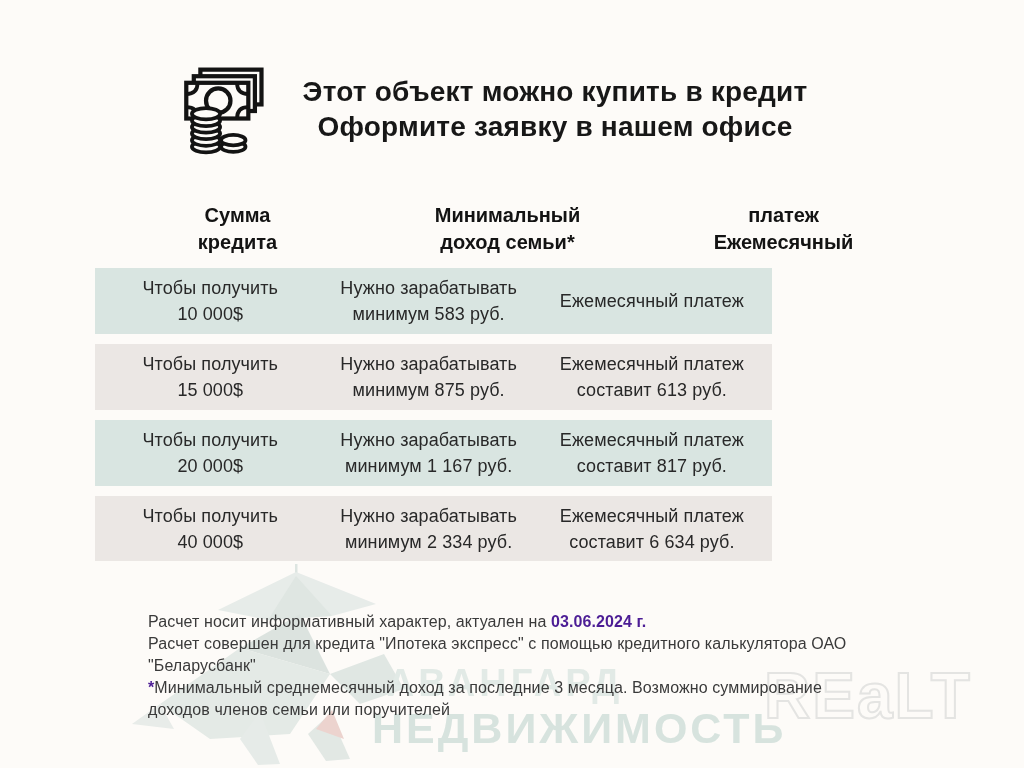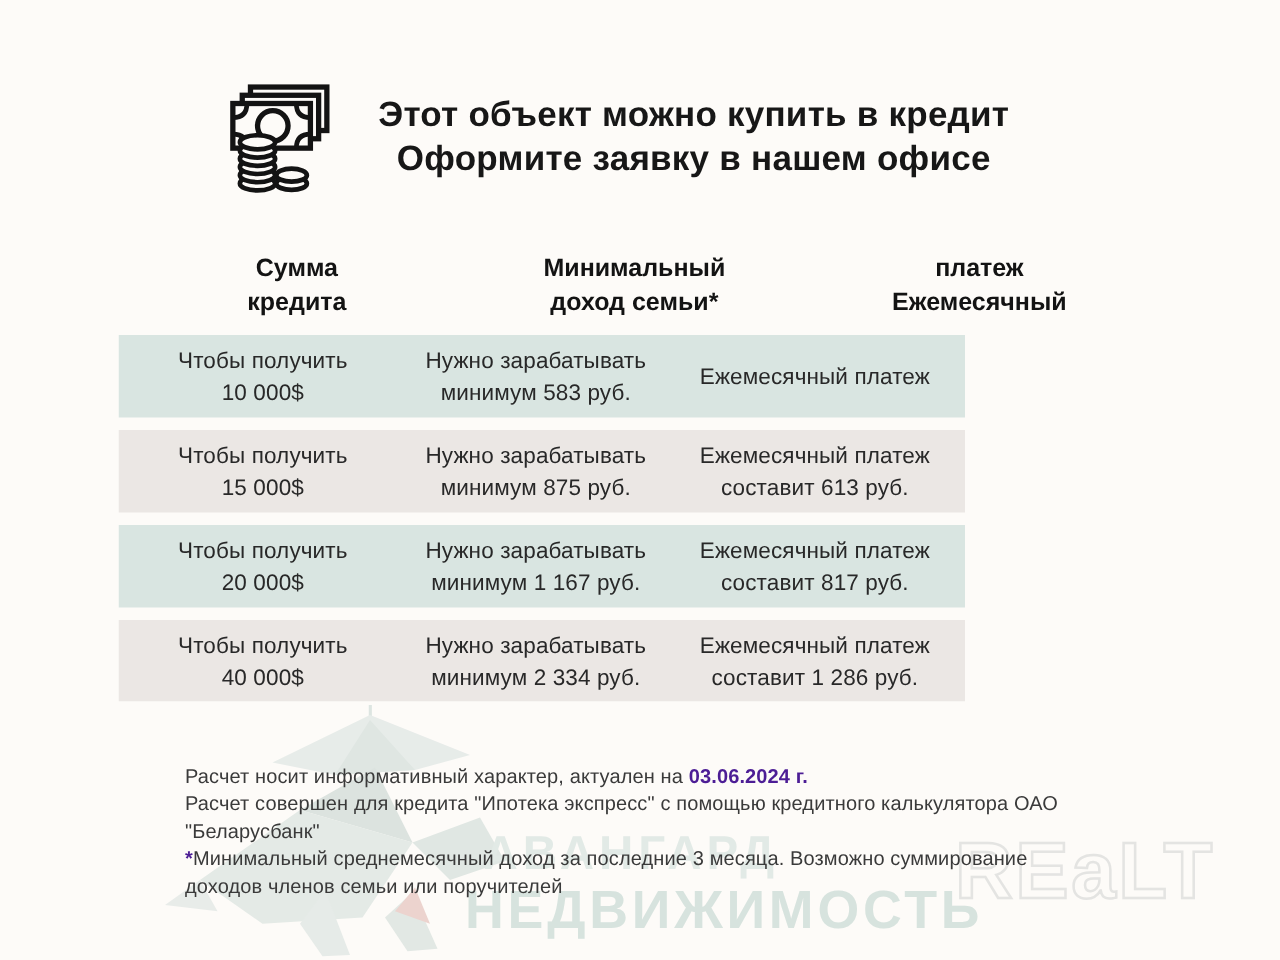--- a/index.html
+++ b/index.html
@@ -191,21 +191,21 @@
     <div class="td col-0">
       <div>Чтобы получить</div>
         <div>40 000$</div>
     </div>
     <div class="td col-1">
       <div>Нужно зарабатывать</div>
         <div>минимум 2 334 руб.</div>
     </div>
     <div class="td col-2">
       <div>Ежемесячный платеж</div>
-        <div>составит 1 286 руб.</div>
+        <div>составит 6 634 руб.</div>
     </div>
   </div>
 
   <div class="footnotes">
     <div><span>Расчет носит информативный характер, актуален на </span><b>03.06.2024 г.</b></div>
     <div>Расчет совершен для кредита "Ипотека экспресс" с помощью кредитного калькулятора ОАО</div>
     <div>"Беларусбанк"</div>
     <div><b>*</b><span>Минимальный среднемесячный доход за последние 3 месяца. Возможно суммирование</span></div>
     <div>доходов членов семьи или поручителей</div>
   </div>

